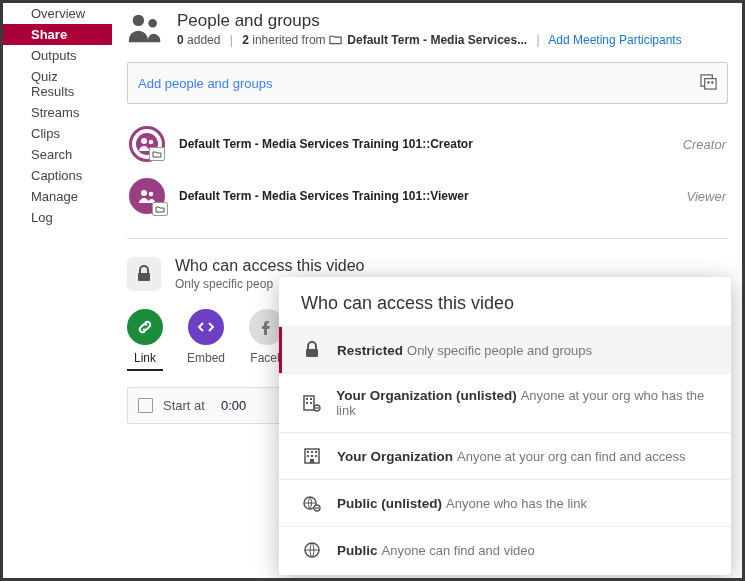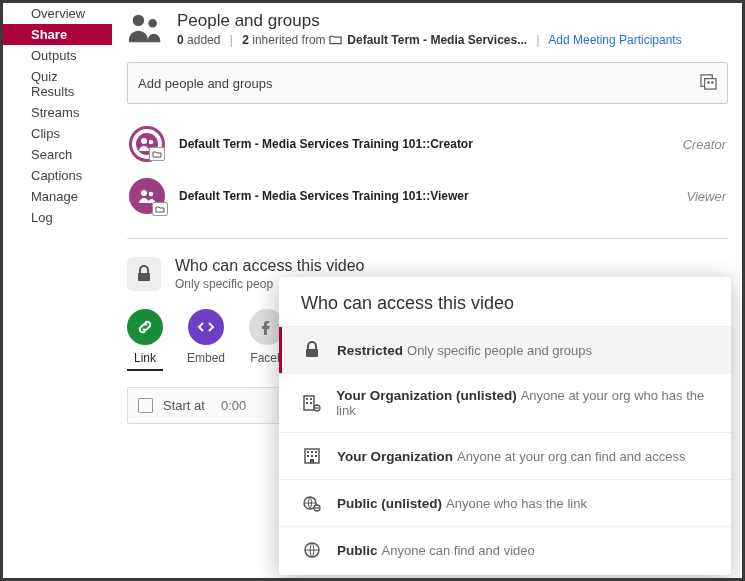--- a/index.html
+++ b/index.html
@@ -63,21 +63,21 @@
   .add-row {
     border: 1px solid #ccc;
     border-radius: 2px;
     padding: 10px 10px;
     display: flex;
     align-items: center;
     justify-content: space-between;
     margin-bottom: 14px;
     background: #fafafa;
   }
-  .add-placeholder { color: #404040; font-size: 13px; }
+  .add-placeholder { color: #3b82f6; font-size: 13px; }
   .add-right-icon svg { width: 17px; height: 17px; fill: #555; }
   .group-row {
     display: flex;
     align-items: center;
     padding: 8px 2px;
   }
   .group-avatar {
     width: 36px; height: 36px;
     border-radius: 50%;
     display: flex; align-items: center; justify-content: center;
@@ -124,21 +124,21 @@
   .share-tab.face .circle svg{ fill:#777;}
   .startat-row {
     margin-top:16px; border:1px solid #ddd;
     padding:10px 10px; display:flex;align-items:center;gap:10px;
     background:#fafafa; border-radius:2px;
   }
   .checkbox {
     width:15px;height:15px;border:1.5px solid #999;border-radius:1px;
   }
   .startat-label{font-size:13px;color:#555;}
-  .startat-time{font-size:13px;color:#737373;margin-left:6px;}
+  .startat-time{font-size:13px;color:#0f172a;margin-left:6px;}
   
   .popup {
     position:absolute;
     left:276px; top:274px;
     width:452px;
     background:#fff;
     box-shadow:0 4px 24px rgba(0,0,0,.28);
     border-radius:3px;
     padding-bottom:2px;
   }

